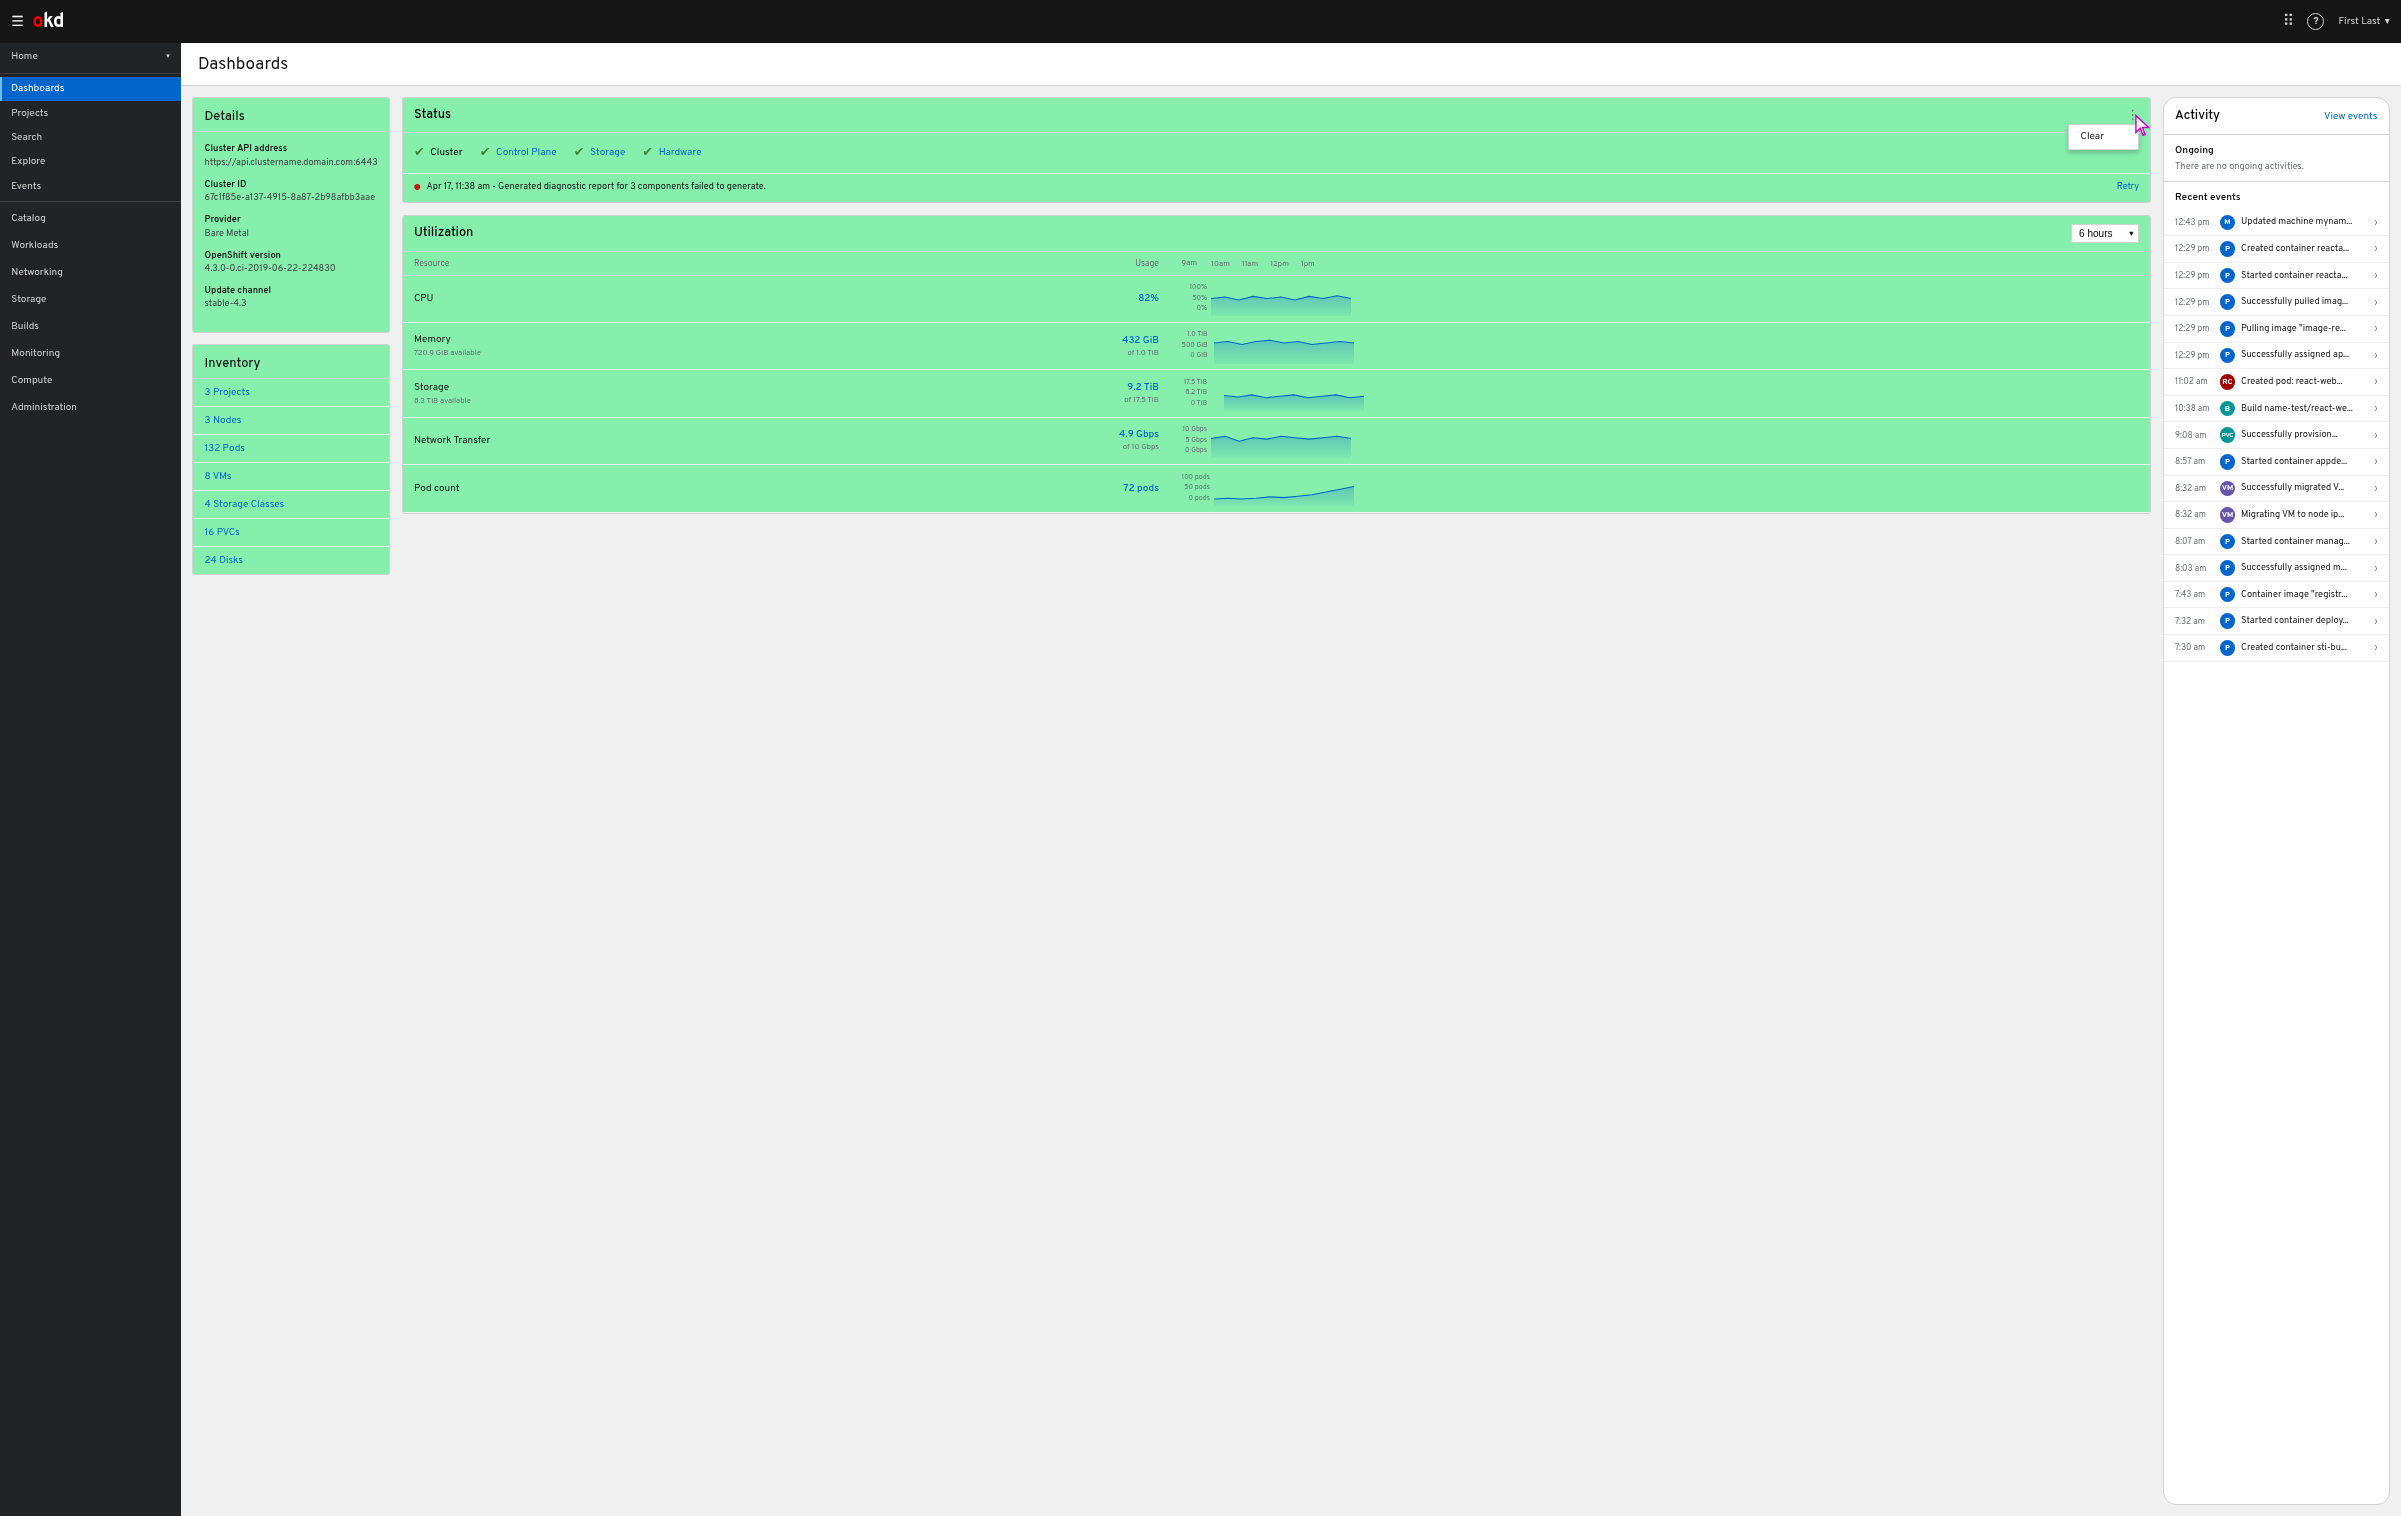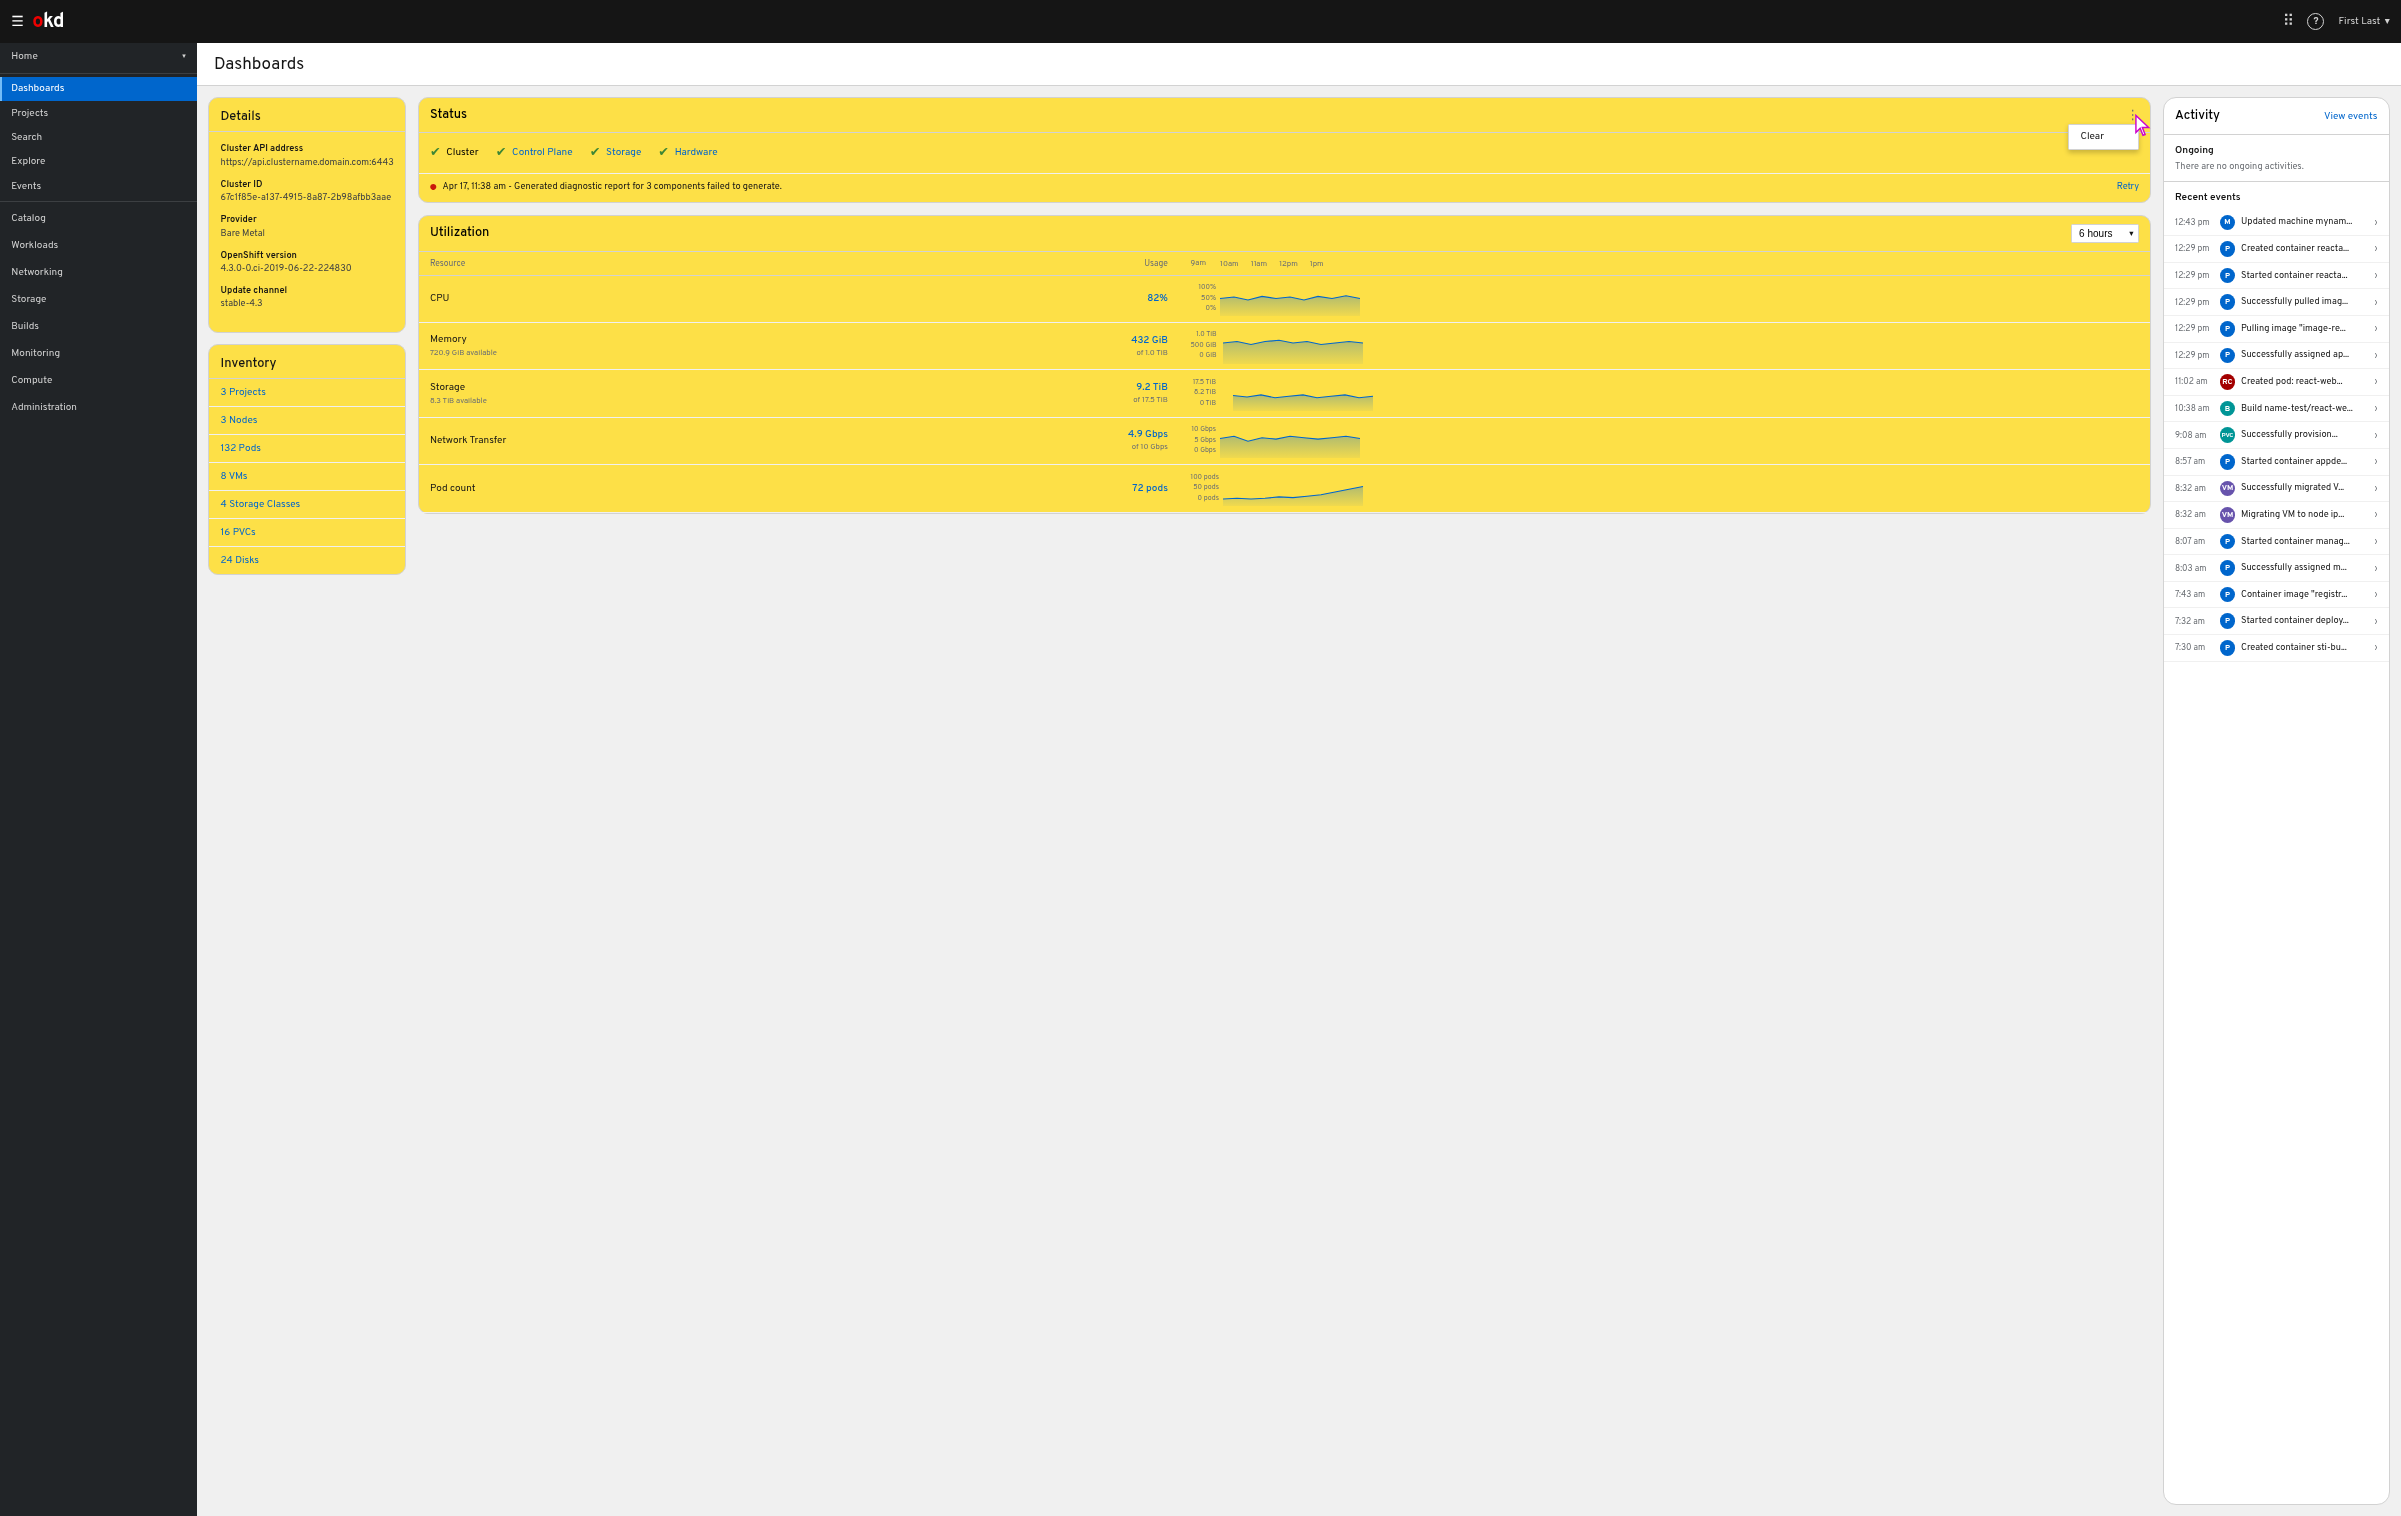--- a/index.html
+++ b/index.html
@@ -24,21 +24,21 @@
     .logo-kd { color: #fff; }
     .top-nav-right { margin-left: auto; display: flex; align-items: center; gap: 14px; }
     .nav-icon { color: #d2d2d2; font-size: 14px; cursor: pointer; }
     .user-menu { color: #d2d2d2; display: flex; align-items: center; gap: 4.3px; cursor: pointer; font-size: 10px; }
 
     
     .app-body { display: flex; flex: 1; overflow: hidden; }
 
     
     .sidebar {
-      width: 197px;
+      width: 181px;
       background: #212427;
       color: #d2d2d2;
       flex-shrink: 0;
       overflow-y: auto;
       display: flex;
       flex-direction: column;
     }
     .sidebar-item {
       display: flex;
       align-items: center;
@@ -85,21 +85,21 @@
     }
     .tab.active { color: #0066cc; border-bottom: 2.1px solid #0066cc; font-weight: 500; }
 
     
     .dashboard-grid { display: flex; gap: 0; padding: 11.3px; flex: 1; gap: 11.3px; }
     .left-col { width: 198px; flex-shrink: 0; display: flex; flex-direction: column; gap: 11.3px; }
     .center-col { flex: 1; display: flex; flex-direction: column; gap: 11.3px; }
     .right-col { width: 227px; flex-shrink: 0; }
 
     
-    .card { background: #fde047; border: 0.7px solid #d2d2d2; border-radius: 10px; }
+    .card { background: #86efac; border: 0.7px solid #d2d2d2; border-radius: 3px; }
     .card-header { padding: 11.3px 11.3px 5.7px; font-size: 12.8px; font-weight: 500; color: #151515; border-bottom: 0.7px solid #d2d2d2; }
     .card-body { padding: 11.3px; }
 
     
     .detail-row { margin-bottom: 10px; }
     .detail-label { font-size: 9.2px; font-weight: 600; color: #151515; margin-bottom: 1.4px; }
     .detail-value { font-size: 9.2px; color: #3c3f42; word-break: break-all; }
 
     
     .status-header { display: flex; align-items: center; justify-content: space-between; padding: 8.5px 11.3px; border-bottom: 0.7px solid #d2d2d2; }

